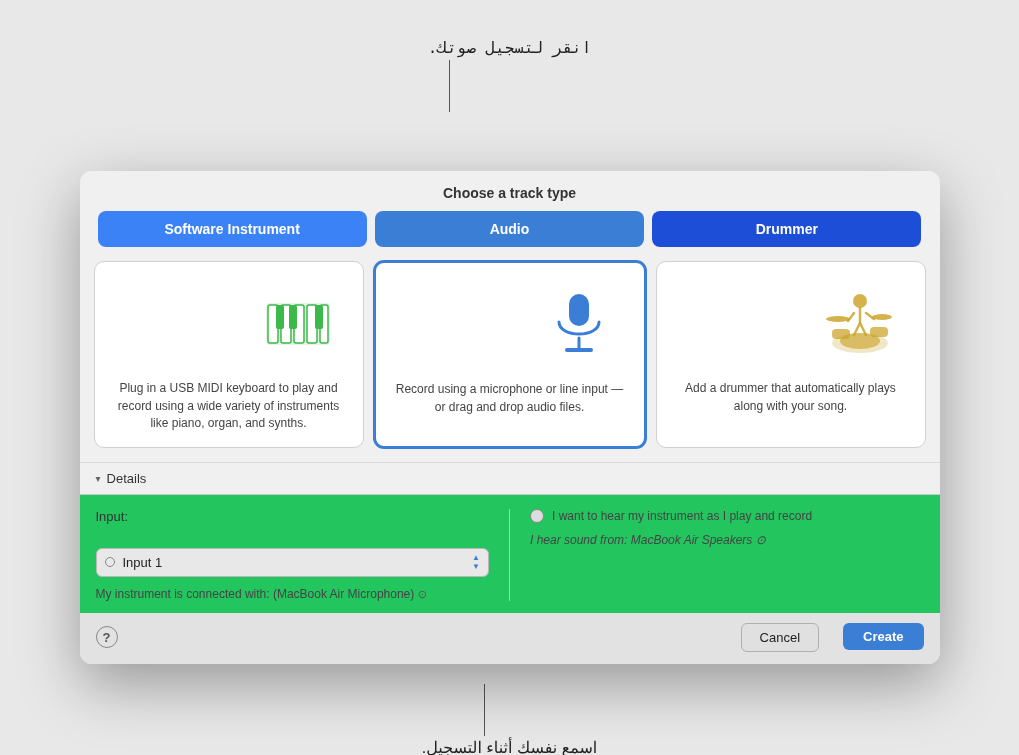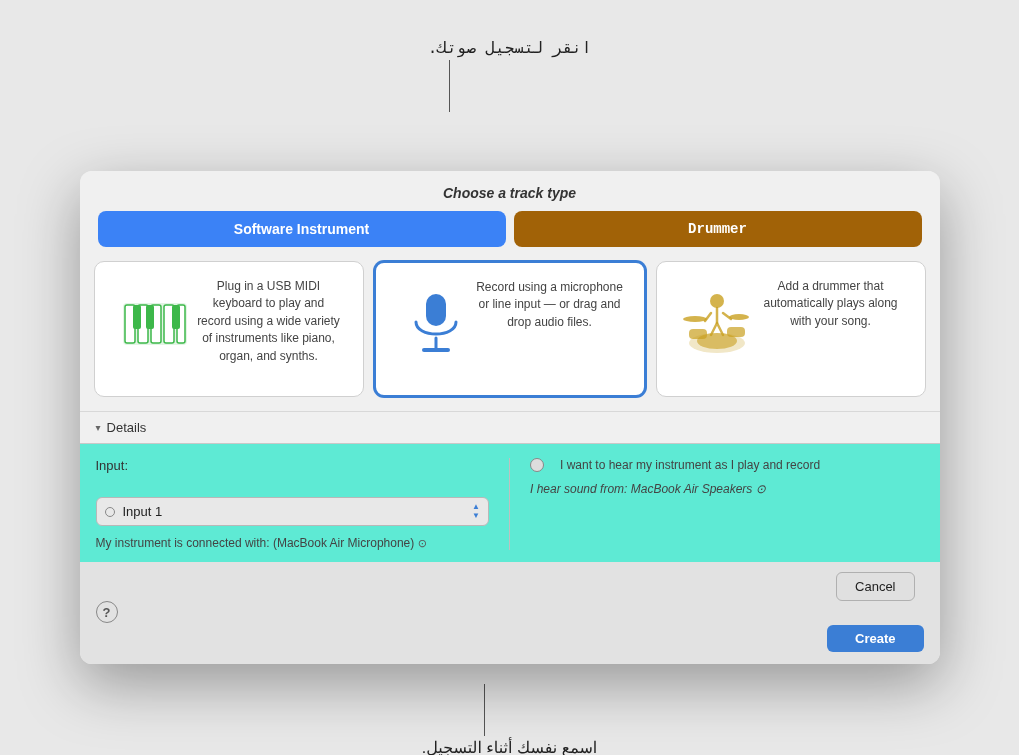--- a/index.html
+++ b/index.html
@@ -30,21 +30,20 @@
       overflow: hidden;
       position: relative;
     }
     .dialog-title {
       text-align: center;
       font-size: 14px;
       font-weight: 600;
       color: #333;
       padding: 14px 20px 10px;
       background: #f0f0f0;
-      font-style: italic;
     }
 
     
     .track-type-row {
       display: flex;
       gap: 0;
       padding: 0 14px 14px;
     }
     .track-type-btn {
       flex: 1;
@@ -52,36 +51,37 @@
       border-radius: 8px;
       border: none;
       font-size: 14px;
       font-weight: 700;
       cursor: pointer;
       color: white;
       margin: 0 4px;
     }
     .track-type-btn.green { background: #3b82f6; }
     .track-type-btn.blue { background: #3b7ed5; }
-    .track-type-btn.gold { background: #a16207; font-family: Liberation Mono, monospace; }
+    .track-type-btn.gold { background: #1d4ed8; }
 
     
     .cards-row {
       display: flex;
       gap: 10px;
       padding: 0 14px 14px;
     }
     .card {
       flex: 1;
       background: white;
       border-radius: 10px;
       border: 1px solid #d0d0d0;
       padding: 16px 20px 14px;
       display: flex;
-      align-items: flex-start;
+      flex-direction: column;
+      align-items: flex-end;
       cursor: pointer;
     }
     .card.selected {
       border: 2px solid #3b7ed5;
       box-shadow: 0 0 0 1px #3b7ed5;
     }
     .card-icon {
       width: 90px;
       height: 90px;
       display: flex;
@@ -114,21 +114,21 @@
       cursor: pointer;
       border-top: 1px solid #d8d8d8;
     }
     .details-toggle .chevron {
       font-size: 10px;
       color: #666;
     }
 
     
     .details-panel {
-      background: #5eead4;
+      background: #22c55e;
       padding: 14px 16px 12px;
       border-top: 1px solid #c8c8c8;
     }
     .details-inner {
       display: flex;
       gap: 0;
     }
     .details-left {
       flex: 1;
       padding-right: 20px;
@@ -183,21 +183,21 @@
       margin-top: 4px;
     }
     .connected-with .arrow-link {
       color: #555;
       font-size: 11px;
     }
 
     .hear-checkbox-row {
       display: flex;
       align-items: center;
-      gap: 16px;
+      gap: 8px;
       margin-bottom: 10px;
     }
     .checkbox-circle {
       width: 14px;
       height: 14px;
       border-radius: 50%;
       border: 1px solid #888;
       background: #ddd;
       flex-shrink: 0;
     }
@@ -230,37 +230,36 @@
       color: #555;
       display: flex;
       align-items: center;
       justify-content: center;
       cursor: pointer;
       font-weight: 600;
     }
     .action-buttons {
       display: flex;
       gap: 24px;
-      align-items: center;
-      flex-direction: column;
+      align-items: flex-start;
     }
     .cancel-btn {
       background: #e0e0e0;
       border: 1px solid #b0b0b0;
       border-radius: 6px;
       padding: 6px 18px;
       font-size: 13px;
       cursor: pointer;
       color: #222;
     }
     .create-btn {
       background: #3b7ed5;
       border: none;
       border-radius: 6px;
-      padding: 6px 28px;
+      padding: 6px 20px;
       font-size: 13px;
       font-weight: 600;
       cursor: pointer;
       color: white;
     }
   </style>
 </head>
 <body>
 
 <div class="outer-container">
@@ -274,20 +273,21 @@
     <div style="width:1px; height:52px; background:#555; margin-left:-50px;"></div>
     <span style="font-size:16px; color:#222; font-family:Arial,sans-serif; direction:rtl; margin-top:2px;">اسمع نفسك أثناء التسجيل.</span>
   </div>
 
   <div class="dialog" style="margin-top:40px;">
 
     <div class="dialog-title">Choose a track type</div>
 
     <div class="track-type-row">
       <button class="track-type-btn green">Software Instrument</button>
+      <button class="track-type-btn blue">Audio</button>
       <button class="track-type-btn gold">Drummer</button>
     </div>
 
     <div class="cards-row">
 
       <div class="card">
         <div class="card-icon piano-icon">
           <svg viewBox="0 0 80 80" fill="none" xmlns="http://www.w3.org/2000/svg">
 
             <rect x="8" y="20" width="64" height="42" rx="4" fill="#3db84a" opacity="0.15"></rect>

